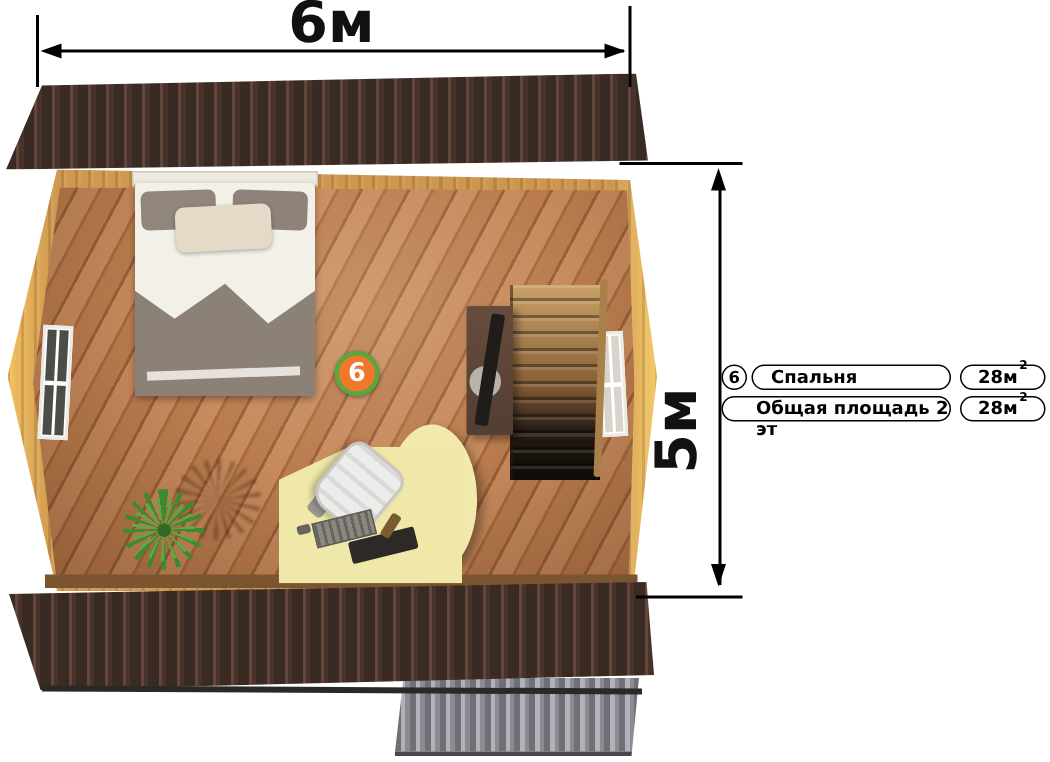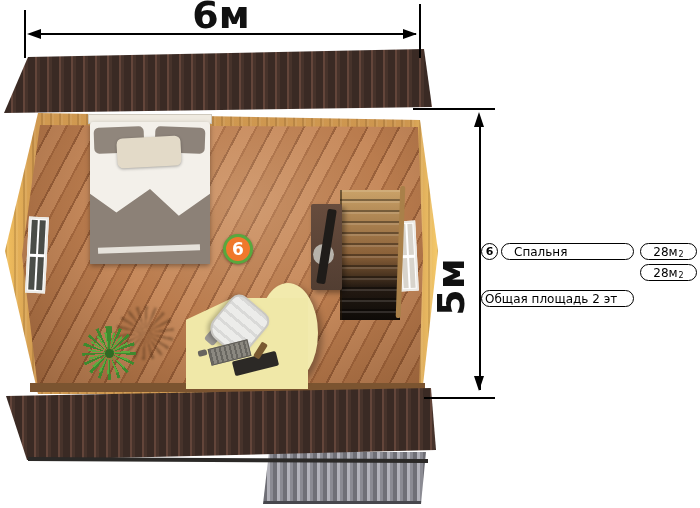--- a/index.html
+++ b/index.html
@@ -126,27 +126,27 @@
   #desk-item { left:257px; top:342px; width:7px; height:17px; background:#7a5a32; transform:rotate(32deg); border-radius:2px; }
 
   
   #room-marker { left:223px; top:234px; width:30px; height:30px; border-radius:50%;
     background:#f0782c; border:3px solid #58a83e; color:#fff; font-weight:bold; font-size:17px;
     display:flex; align-items:center; justify-content:center; box-shadow:0 1px 3px rgba(0,0,0,0.4); }
 
   
   #legend-title { left:501px; top:216px; width:182px; text-align:center; font-size:13px; font-weight:bold; color:#000; }
   .pill { position:absolute; height:17px; background:#fff; border:1.6px solid #000; border-radius:10px;
-    display:flex; align-items:flex-end; font-size:12px; font-weight:normal; color:#000; }
+    display:flex; align-items:flex-start; font-size:12px; font-weight:bold; color:#000; }
   .num-circle { position:absolute; width:17px; height:17px; background:#fff; border:1.6px solid #000; border-radius:50%;
     display:flex; align-items:center; justify-content:center; font-size:11px; font-weight:bold; }
   #legend-num1 { left:481px; top:243px; }
   #legend-name1 { left:501px; top:243px; width:133px; padding-left:12px; }
   #legend-area1 { left:640px; top:243px; width:57px; justify-content:center; }
-  #legend-name2 { left:481px; top:264px; width:153px; padding-left:3px;margin-top:26px; }
+  #legend-name2 { left:481px; top:264px; width:153px; padding-left:22px; }
   #legend-area2 { left:640px; top:264px; width:57px; justify-content:center; }
   .sup { font-size:8px; margin-top:-5px; margin-left:1px; }
 </style>
 </head>
 <body>
 
 <div class="canvas">
 
   <div class="abs" id="porch-roof"></div>
   <div class="abs" id="roof-top"></div>

